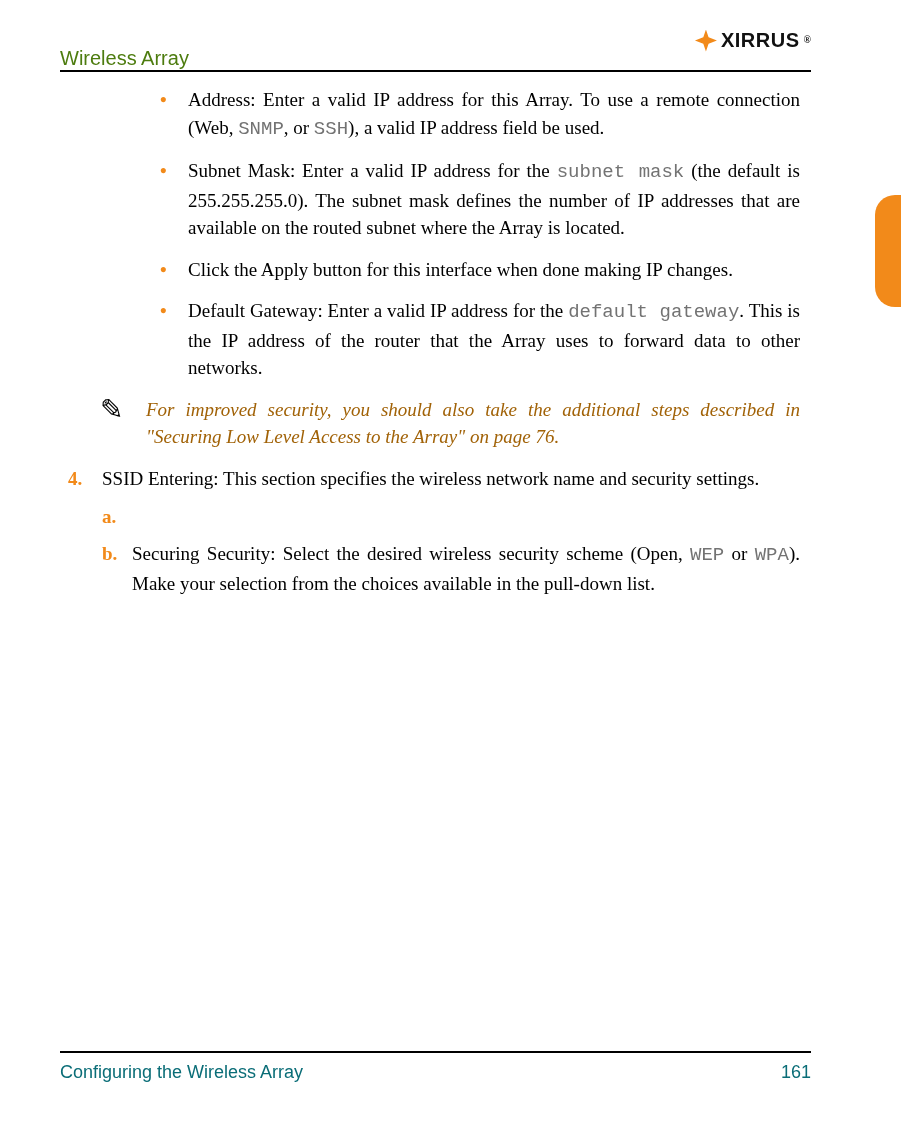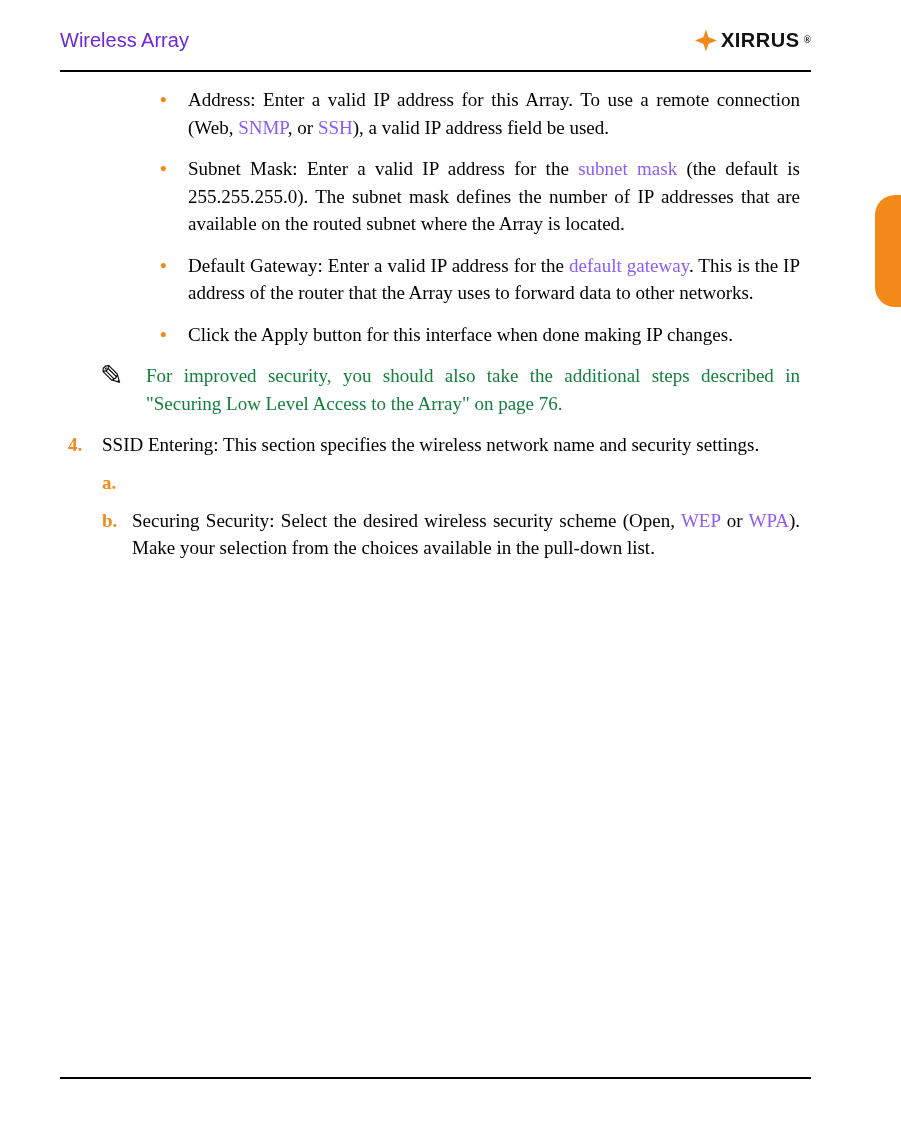--- a/index.html
+++ b/index.html
@@ -23,24 +23,25 @@
     padding: 26px 90px 60px 60px;
   }
   
   .topbar {
     display: flex;
     justify-content: space-between;
     align-items: flex-start;
     height: 40px;
   }
   .doc-title {
-    color: #6d28d9;
+    color: #4d7c0f;
     font-family: Arial, Helvetica, sans-serif;
     font-size: 20px;
     font-weight: 400;
+    margin-top: 18px;
   }
   .logo { display: flex; align-items: center; gap: 4px; }
   .logo-x {
     width: 22px; height: 22px;
     background: #f28a1a;
     display: inline-block;
     clip-path: polygon(50% 0, 62% 35%, 100% 50%, 62% 65%, 50% 100%, 38% 65%, 0 50%, 38% 35%);
     position: relative;
   }
   .logo-word {
@@ -80,39 +81,40 @@
     position: absolute;
     left: 0;
     top: 0;
     color: #f28a1a;
     font-weight: 700;
     font-size: 19px;
   }
   ul.dashlist  { margin-left: 100px; width: 640px; }
   ul.dashlist2 { margin-left: 100px; width: 640px; }
   .bold { font-weight: 400; }
-  .tlink { color: #8b5cf6; }
+  .tlink { color: #737373; font-family: Liberation Mono, monospace; }
   .tlink-i { color: #0a6d77; font-style: italic; }
 
   .note-row {
     display: flex;
     align-items: flex-start;
     margin: 10px 0 14px 40px;
     width: 700px;
   }
   .note-icon {
     font-size: 28px;
     line-height: 1;
     width: 46px;
     flex: 0 0 46px;
     color: #000;
     text-align: left;
   }
   .note-text {
-    color: #15803d;
+    font-style: italic;
+    color: #a16207;
     text-align: justify;
     flex: 1;
   }
 
   .num-sec {
     display: flex;
     margin: 6px 0 10px 8px;
     width: 732px;
     text-align: justify;
   }
@@ -175,24 +177,24 @@
   <div class="content">
 
     <ul class="dashlist">
       <li>
         <span class="bold">Address</span><span>: Enter a valid IP address for this Array. To use a remote connection (Web, </span><span class="tlink">SNMP</span><span>, or </span><span class="tlink">SSH</span><span>), a valid IP address field be used.</span>
       </li>
       <li>
         <span class="bold">Subnet Mask</span><span>: Enter a valid IP address for the </span><span class="tlink">subnet mask</span><span> (the default is 255.255.255.0). The subnet mask defines the number of IP addresses that are available on the routed subnet where the Array is located.</span>
       </li>
       <li>
+        <span>Click the </span><span class="bold">Apply</span><span> button for this interface when done making IP changes.</span>
+      </li>
+      <li>
         <span class="bold">Default Gateway</span><span>: Enter a valid IP address for the </span><span class="tlink">default gateway</span><span>. This is the IP address of the router that the Array uses to forward data to other networks.</span>
-      </li>
-      <li>
-        <span>Click the </span><span class="bold">Apply</span><span> button for this interface when done making IP changes.</span>
       </li>
     </ul>
 
     <div class="note-row">
       <div class="note-icon">✎</div>
       <div class="note-text">For improved security, you should also take the additional steps described in "Securing Low Level Access to the Array" on page 76.</div>
     </div>
 
     <div class="num-sec">
       <div class="num">4.</div>
@@ -216,14 +218,18 @@
       </div>
     </div>
 
     <ul class="dashlist2">
     </ul>
 
   </div>
 
   <div class="footer">
     <hr class="hr-bot">
+    <div class="footer-row">
+      <div>Configuring the Wireless Array</div>
+      <div>161</div>
+    </div>
   </div>
 </div>
 
 </body></html>

